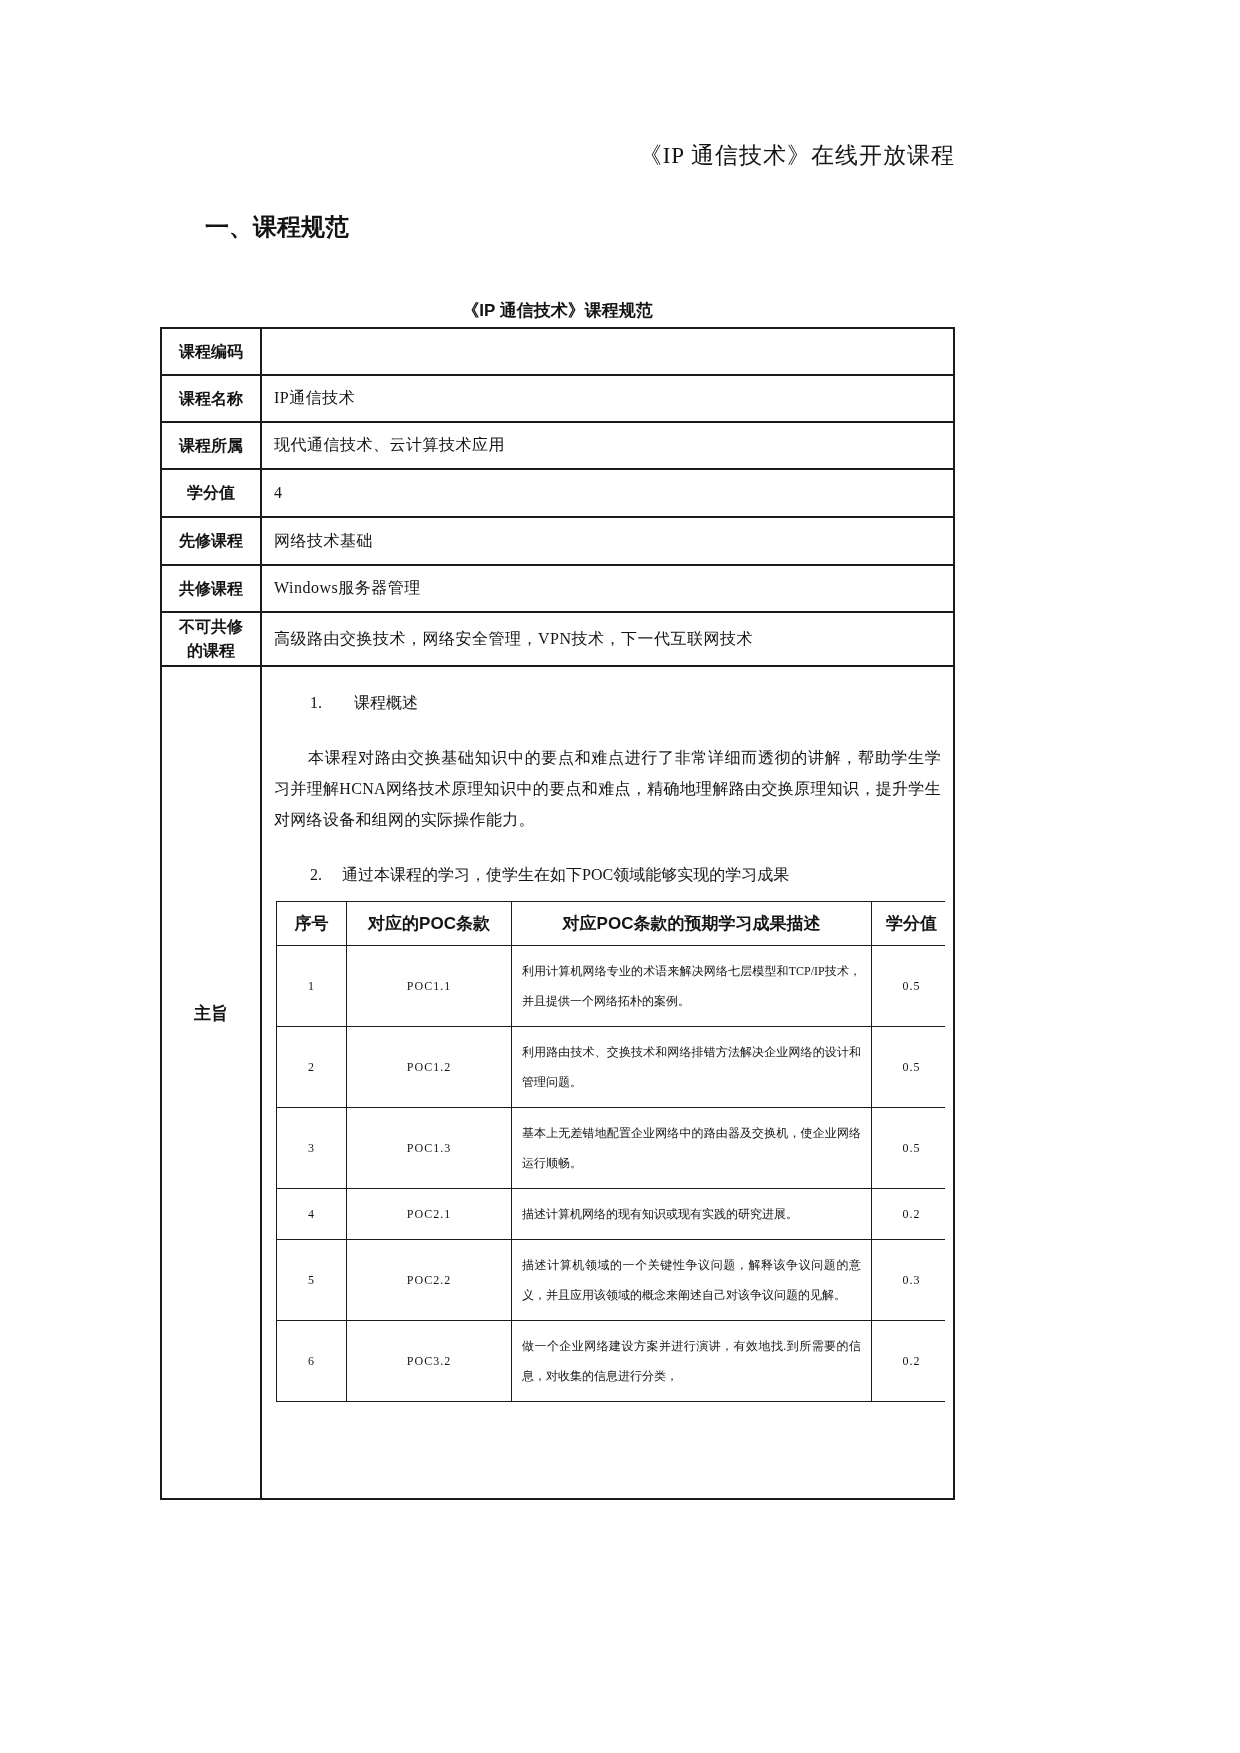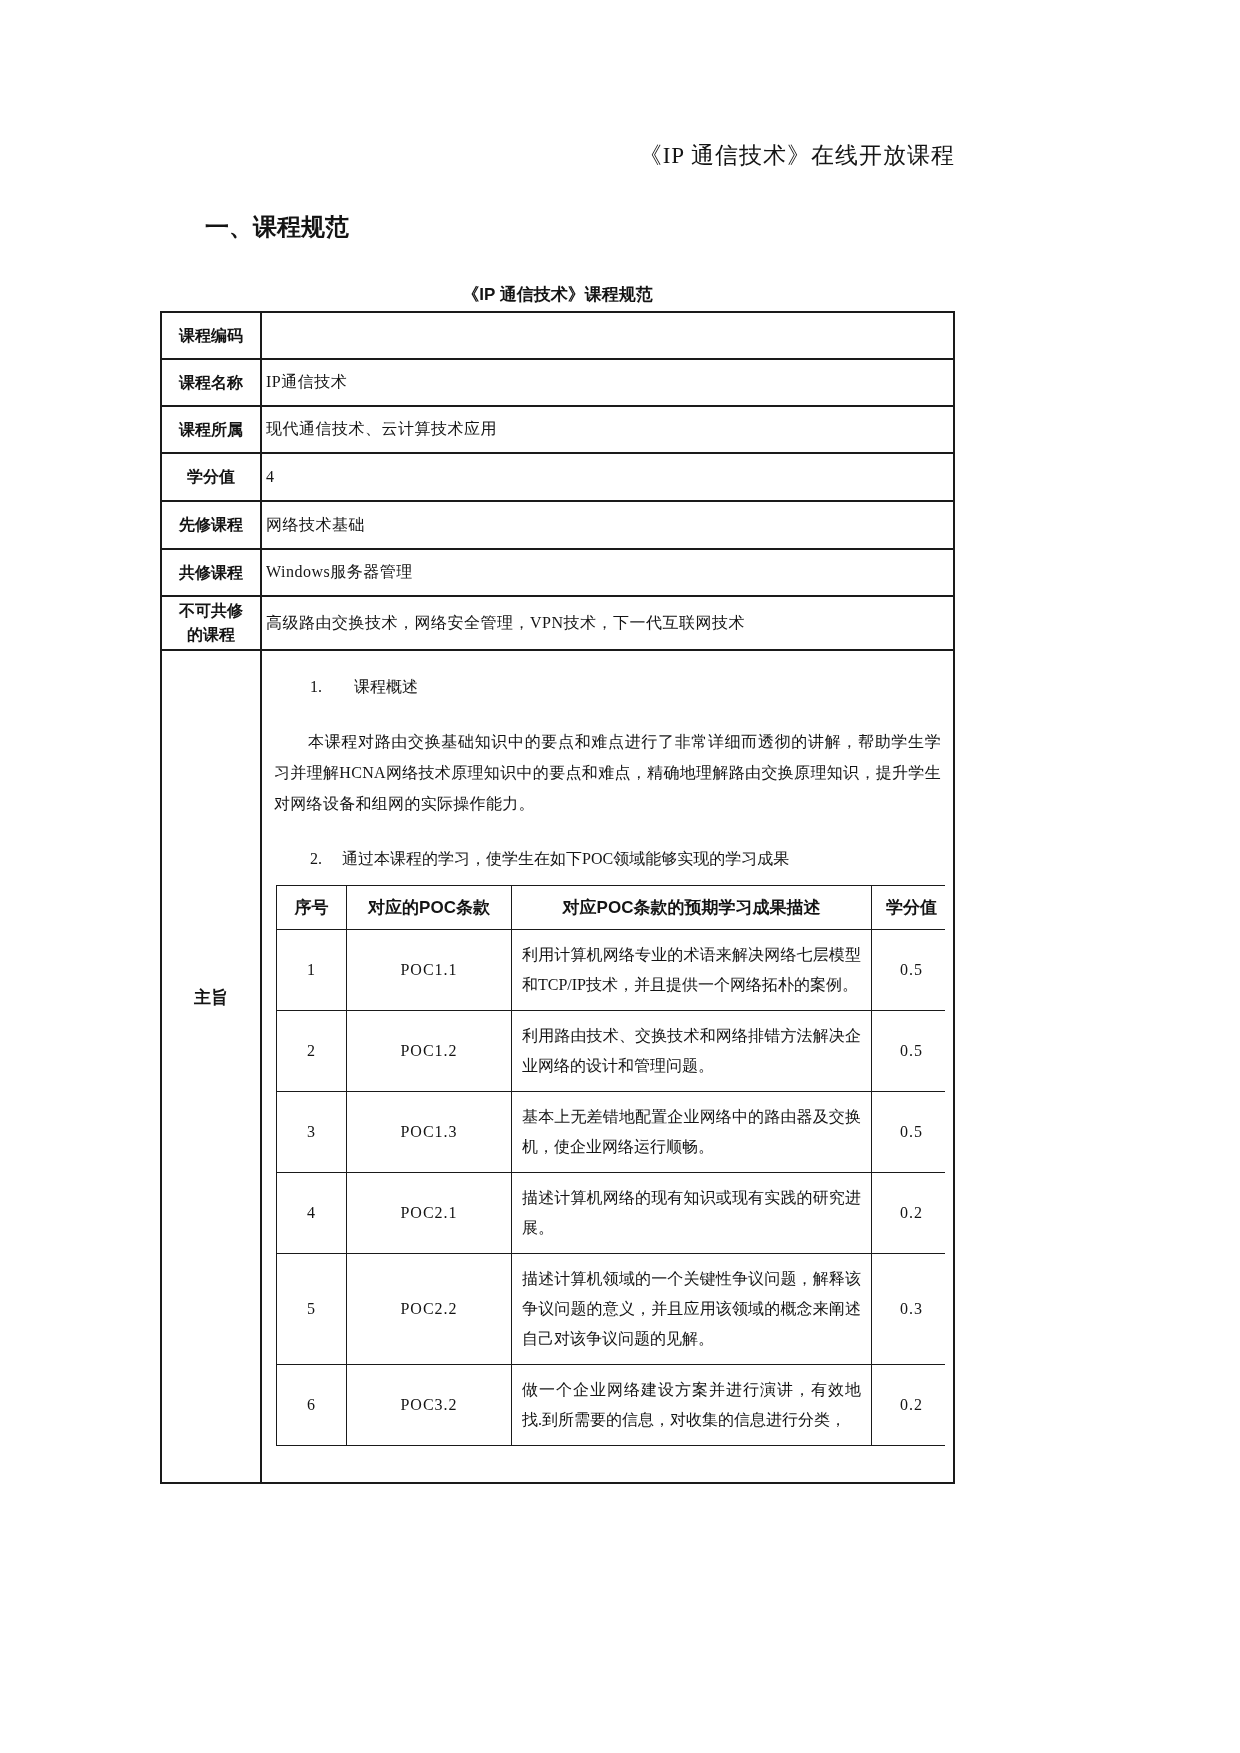--- a/index.html
+++ b/index.html
@@ -26,21 +26,21 @@
     font-family:"Liberation Serif","DejaVu Serif",serif;
   }
   .section-heading{
     margin-top:40px;
     margin-left:45px;
     font-size:24px;
     font-weight:700;
     font-family:"Liberation Sans","DejaVu Sans",sans-serif;
   }
   .table-caption{
-    margin-top:40px;
+    margin-top:56px;
     margin-bottom:5px;
     text-align:center;
     font-size:17px;
     font-weight:700;
     font-family:"Liberation Sans","DejaVu Sans",sans-serif;
   }
   table.spec{
     width:795px;
     border-collapse:collapse;
     table-layout:fixed;
@@ -55,21 +55,21 @@
     font-family:"Liberation Sans","DejaVu Sans",sans-serif;
     font-weight:700;
     font-size:16px;
     white-space:pre-line;
     line-height:24px;
     padding:2px;
   }
   .value-cell{
     font-size:16px;
     vertical-align:middle;
-    padding:2px 4px;
+    padding:2px 12px;
     letter-spacing:.5px;
   }
   tbody.spec-rows tr:nth-child(1) td{height:41px;}
   tbody.spec-rows tr:nth-child(2) td{height:41px;}
   tbody.spec-rows tr:nth-child(3) td{height:41px;}
   tbody.spec-rows tr:nth-child(4) td{height:42px;}
   tbody.spec-rows tr:nth-child(5) td{height:42px;}
   tbody.spec-rows tr:nth-child(6) td{height:41px;}
   tbody.spec-rows tr:nth-child(7) td{height:45px;}
   tbody.spec-rows tr:nth-child(8) td{height:60px;}
@@ -120,21 +120,21 @@
   table.poc col.p3{width:80px;}
   table.poc th{
     height:41px;
     font-family:"Liberation Sans","DejaVu Sans",sans-serif;
     font-weight:700;
     font-size:17px;
     text-align:center;
     vertical-align:middle;
   }
   table.poc td{
-    font-size:16px;
+    font-size:12px;
     line-height:30px;
     vertical-align:middle;
   }
   td.pc-num, td.pc-code, td.pc-credit{
     text-align:center;
     padding:10px 4px;
     letter-spacing:1px;
   }
   td.pc-desc{
     text-align:justify;

